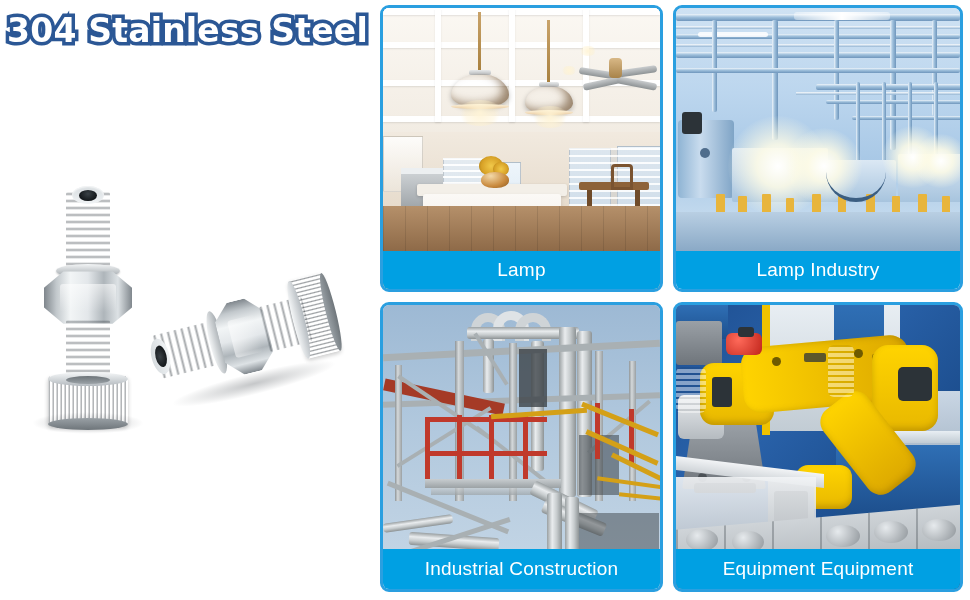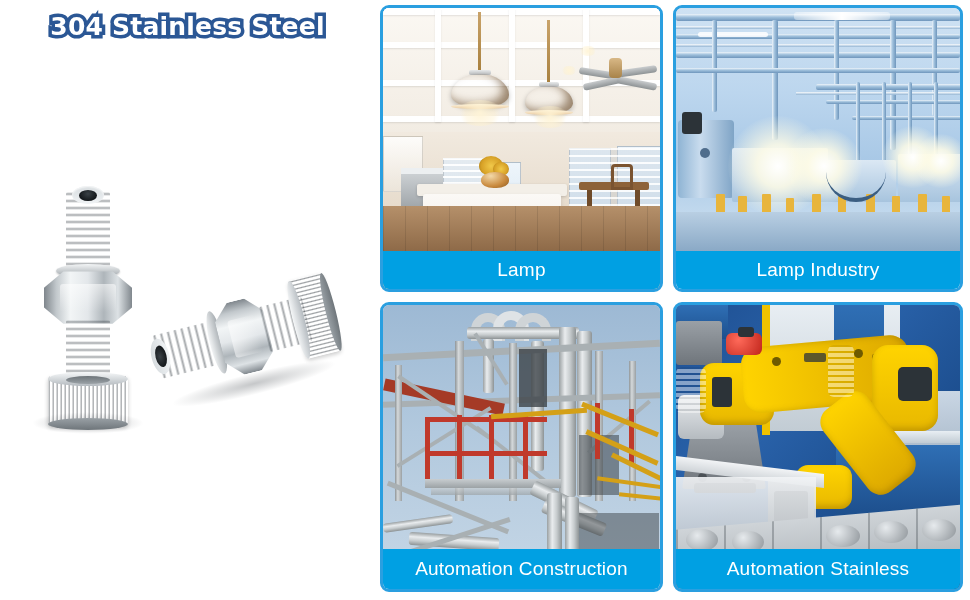--- a/index.html
+++ b/index.html
@@ -18,21 +18,21 @@
   }
 
   #title-block {
     position:absolute; left:0; top:14px; width:375px;
     text-align:center; line-height:1.04;
   }
   .title-line {
     display:block;
     font-family:"DejaVu Sans", sans-serif;
     font-weight:bold;
-    font-size:25px;
+    font-size:33px;
     letter-spacing:0.2px;
     color:#ffffff;
     -webkit-text-stroke:7px #2b5795;
     paint-order:stroke fill;
     text-shadow:
       0 0 0 #2b5795;
   }
   .title-line.l2 { font-size:33px; }
 
   
@@ -503,21 +503,21 @@
       <div class="i-pipe-h" style="left:158px;top:206px;width:66px;height:14px;transform:rotate(22deg);"></div>
       <div class="i-pipe" style="left:164px;top:188px;width:15px;height:60px;"></div>
       <div class="i-pipe" style="left:182px;top:192px;width:14px;height:56px;"></div>
       <div class="i-pipe-h" style="left:26px;top:230px;width:90px;height:13px;transform:rotate(4deg);"></div>
       <div class="i-pipe-h" style="left:0;top:214px;width:70px;height:9px;transform:rotate(-8deg);"></div>
       <div class="i-beam" style="left:0;top:200px;width:130px;height:5px;transform:rotate(22deg);"></div>
       <div class="i-beam" style="left:0;top:232px;width:130px;height:5px;transform:rotate(-18deg);"></div>
       <div class="i-dark" style="left:196px;top:208px;width:80px;height:44px;opacity:.5;"></div>
       <div class="i-deck" style="left:0;top:248px;width:100%;height:10px;opacity:.75;"></div>
     </div>
-    <div class="caption">Automation Construction</div>
+    <div class="caption">Industrial Construction</div>
   </div>
 
   <div class="cell c3">
     <div class="photo">
       <div class="a-bg"></div>
 
       <div class="a-panel" style="left:92px;top:0;width:66px;height:126px;"></div>
       <div class="a-blue" style="left:158px;top:0;width:52px;height:112px;"></div>
       <div class="a-panel" style="left:208px;top:0;width:16px;height:130px;"></div>
       <div class="a-blue" style="left:0;top:0;width:52px;height:34px;"></div>
@@ -582,16 +582,16 @@
       <div class="a-part" style="left:246px;top:214px;width:34px;height:22px;"></div>
       <div class="a-part" style="left:16px;top:256px;width:34px;height:22px;"></div>
       <div class="a-part" style="left:62px;top:258px;width:34px;height:22px;"></div>
       <div class="a-part" style="left:156px;top:252px;width:34px;height:22px;"></div>
       <div class="a-part" style="left:204px;top:248px;width:34px;height:22px;"></div>
       <div class="a-part" style="left:252px;top:246px;width:34px;height:22px;"></div>
       <div style="position:absolute;left:0;top:212px;width:290px;height:78px;
         background-image:repeating-linear-gradient(to right,rgba(70,78,84,.35) 0 2px,rgba(0,0,0,0) 2px 48px);
         transform:skewY(-5deg);"></div>
     </div>
-    <div class="caption">Automation Stainless</div>
+    <div class="caption">Equipment Equipment</div>
   </div>
 
 </div>
 
 </body></html>

